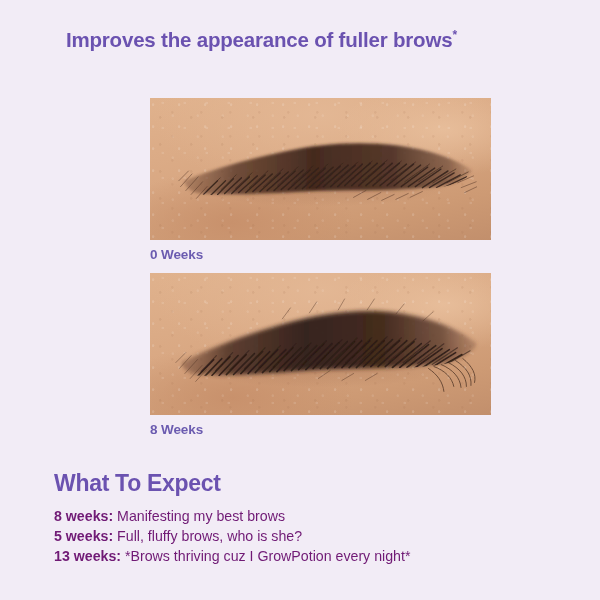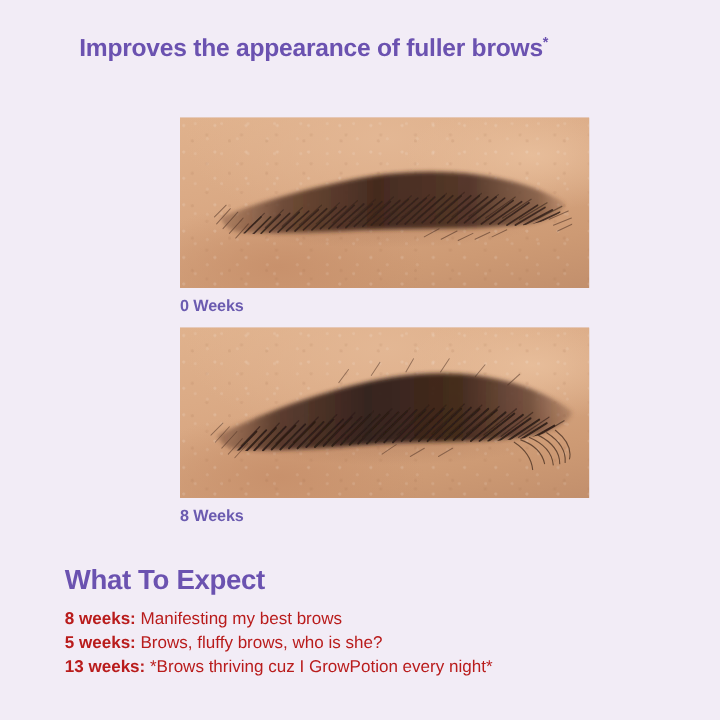--- a/index.html
+++ b/index.html
@@ -122,21 +122,21 @@
     letter-spacing: -0.3px;
     margin: 0 0 9px 0;
   }
   .expect-list {
     list-style: none;
     margin: 0;
     padding: 0;
   }
   .expect-item {
     font-size: 14.2px;
-    color: #b91c1c;
+    color: #701a75;
     line-height: 20px;
     white-space: nowrap;
   }
   .expect-item .wk {
     font-weight: bold;
   }
   .expect-item .txt {
     font-weight: normal;
   }
 </style>
@@ -381,19 +381,19 @@
   <div class="photo-label">8 Weeks</div>
 </div>
 
 <div class="expect">
   <div class="expect-title">What To Expect</div>
   <ul class="expect-list">
     <li class="expect-item">
       <span class="wk">8 weeks:</span><span class="txt"> Manifesting my best brows</span>
     </li>
     <li class="expect-item">
-      <span class="wk">5 weeks:</span><span class="txt"> Brows, fluffy brows, who is she?</span>
+      <span class="wk">5 weeks:</span><span class="txt"> Full, fluffy brows, who is she?</span>
     </li>
     <li class="expect-item">
       <span class="wk">13 weeks:</span><span class="txt"> *Brows thriving cuz I GrowPotion every night*</span>
     </li>
   </ul>
 </div>
 
 </body></html>

